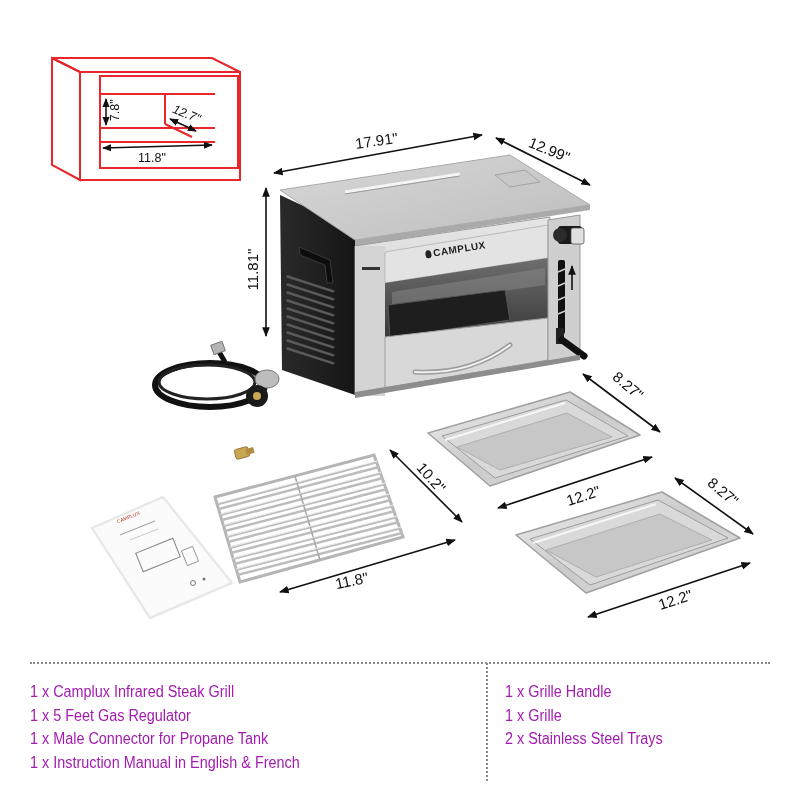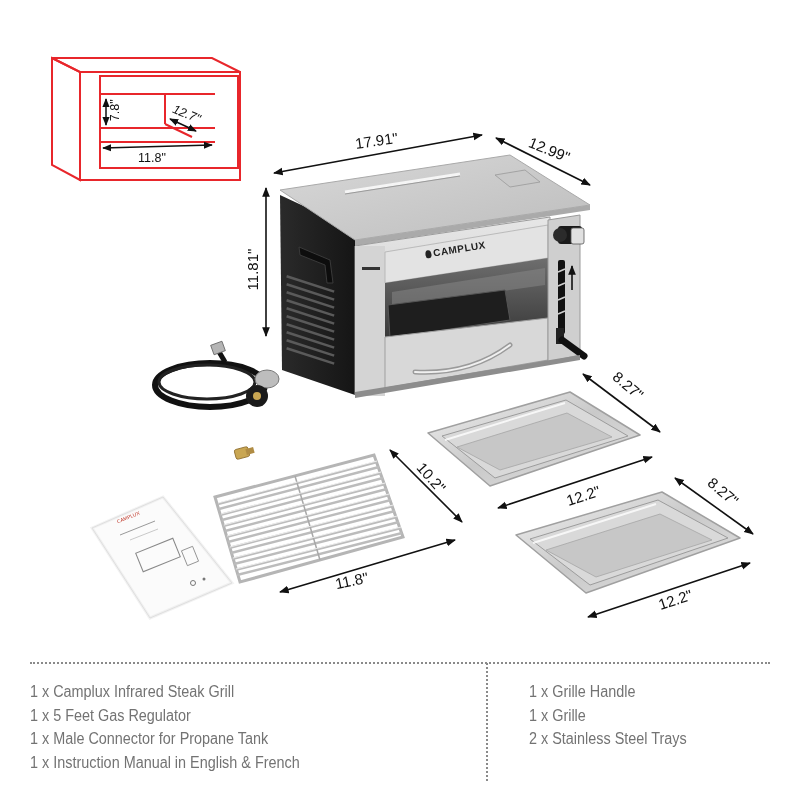--- a/index.html
+++ b/index.html
@@ -8,24 +8,24 @@
   .abs { position: absolute; }
   svg.scene { position: absolute; left: 0; top: 0; width: 800px; height: 800px; }
   .dim { position: absolute; font-family: "Liberation Sans", sans-serif; font-size: 15px;
          color: #111; white-space: nowrap; transform-origin: center center; line-height: 1; }
   .dim-red { font-size: 12.5px; }
   .hr-dotted { position: absolute; left: 30px; top: 662px; width: 740px; height: 0;
                border-top: 2px dotted #8a8a8a; }
   .vr-dotted { position: absolute; left: 486px; top: 663px; width: 0; height: 118px;
                border-left: 2px dotted #8a8a8a; }
   .list { position: absolute; list-style: none; margin: 0; padding: 0;
-          font-family: "Liberation Sans", sans-serif; font-size: 16px; color: #737373; }
+          font-family: "Liberation Sans", sans-serif; font-size: 16px; color: #a21caf; }
   .list li { height: 23.5px; line-height: 23.5px; white-space: nowrap; transform: scaleX(0.9); transform-origin: left center; }
   .list-left { left: 30px; top: 680px; }
-  .list-right { left: 529px; top: 680px; }
+  .list-right { left: 505px; top: 680px; }
 </style>
 </head>
 <body>
 
 <svg class="scene" viewBox="0 0 800 800">
   <defs>
     <marker id="arr" viewBox="0 0 10 10" refX="9" refY="5" markerWidth="6" markerHeight="6" orient="auto-start-reverse">
       <path d="M0,1 L10,5 L0,9 Z" fill="#111"></path>
     </marker>
     <linearGradient id="steelTop" x1="0" y1="0" x2="1" y2="1">

